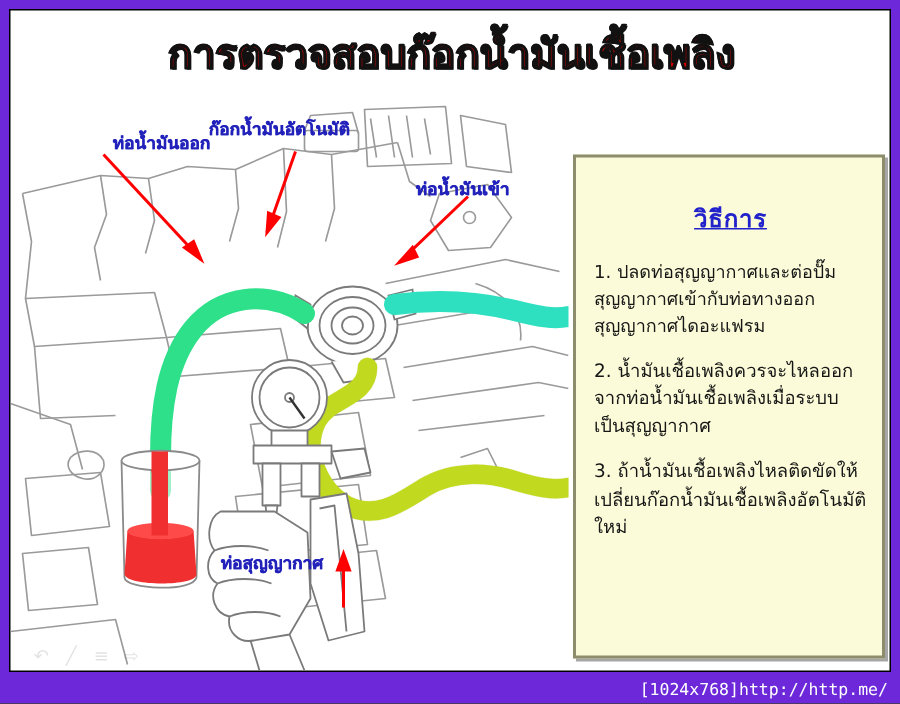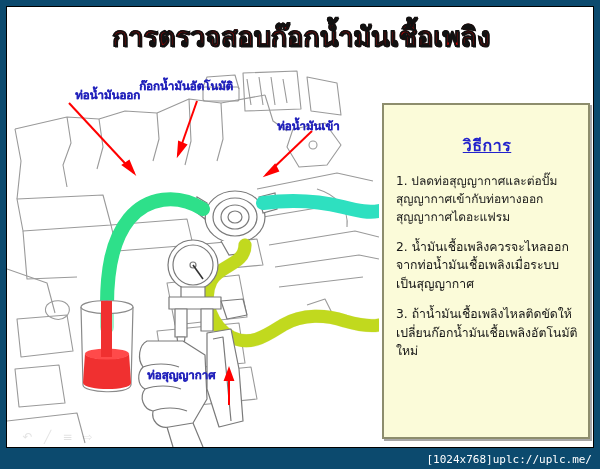--- a/index.html
+++ b/index.html
@@ -5,21 +5,21 @@
   * { box-sizing: border-box; margin: 0; padding: 0; }
   html, body {
     width: 600px; height: 469px;
     background: #000;
     font-family: "DejaVu Sans", "Liberation Sans", sans-serif;
     overflow: hidden;
   }
   #screen {
     position: relative;
     width: 600px; height: 469px;
-    background: #0c4a6e;
+    background: #6d28d9;
   }
   
   #page {
     position: absolute;
     left: 6px; top: 6px;
     width: 588px; height: 442px;
     background: #ffffff;
     border: 1px solid #000000;
     overflow: hidden;
   }
@@ -245,16 +245,16 @@
     <div id="toolbar">
       <span>↶</span>
       <span>╱</span>
       <span>≡</span>
       <span>⇨</span>
     </div>
 
   </div>
 
   <div id="watermark">
-    <span>[1024x768]</span><span>uplc://uplc.me/</span>
+    <span>[1024x768]</span><span>http://http.me/</span>
   </div>
 
 </div>
 
 </body></html>

